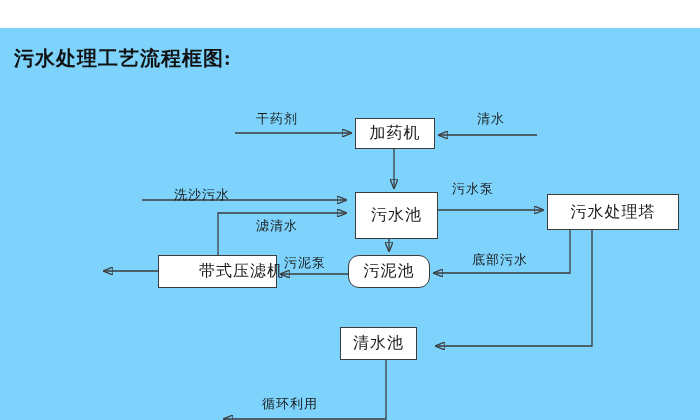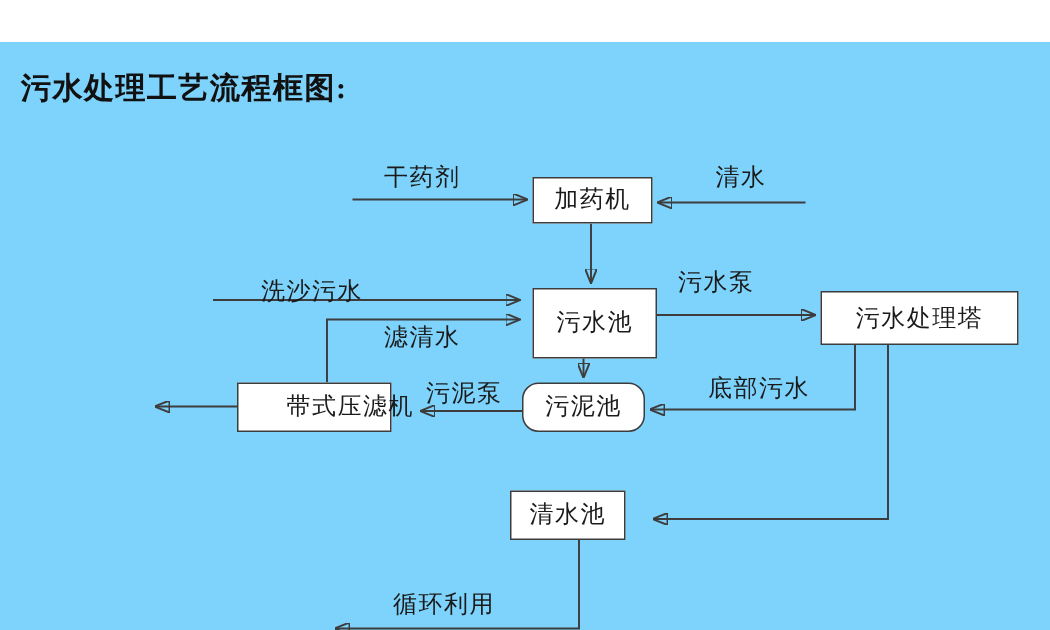--- a/index.html
+++ b/index.html
@@ -46,21 +46,21 @@
     background: #ffffff;
     display: flex;
     align-items: center;
     justify-content: center;
     font-size: 16px;
     white-space: nowrap;
     letter-spacing: 1px;
   }
   .lbl {
     position: absolute;
-    font-size: 16px;
+    font-size: 13px;
     line-height: 20px;
     white-space: nowrap;
     letter-spacing: 1px;
   }
 </style>
 </head>
 <body>
 
 <div class="stage">
 
@@ -83,25 +83,25 @@
     <path d="M158,243 H104" marker-end="url(#arw)"></path>
     <path d="M570,198 V245 H434" marker-end="url(#arw)"></path>
     <path d="M592,198 V318 H436" marker-end="url(#arw)"></path>
     <path d="M386,332 V391 H224" marker-end="url(#arw)"></path>
   </svg>
 
   <div class="node" style="left:355px; top:90px;  width:80px;  height:31px;text-align:right;">加药机</div>
   <div class="node" style="left:355px; top:164px; width:83px;  height:47px;">污水池</div>
   <div class="node" style="left:547px; top:166px; width:132px; height:36px;">污水处理塔</div>
   <div class="node" style="left:348px; top:227px; width:82px;  height:33px;border-radius:11px;">污泥池</div>
-  <div class="node" style="left:158px; top:227px; width:103px; height:33px;padding-left:48px;">带式压滤机</div>
+  <div class="node" style="left:158px; top:227px; width:119px; height:33px;padding-left:48px;">带式压滤机</div>
   <div class="node" style="left:340px; top:299px; width:77px;  height:33px;">清水池</div>
 
   <div class="lbl" style="left:256px; top:81px;">干药剂</div>
   <div class="lbl" style="left:477px; top:81px;">清水</div>
   <div class="lbl" style="left:174px; top:157px;">洗沙污水</div>
-  <div class="lbl" style="left:256px; top:188px;font-family:Liberation Mono, monospace;">滤清水</div>
+  <div class="lbl" style="left:256px; top:188px;">滤清水</div>
   <div class="lbl" style="left:452px; top:151px;">污水泵</div>
   <div class="lbl" style="left:284px; top:225px;">污泥泵</div>
   <div class="lbl" style="left:472px; top:222px;">底部污水</div>
   <div class="lbl" style="left:262px; top:366px;">循环利用</div>
 
 </div>
 
 </body></html>

